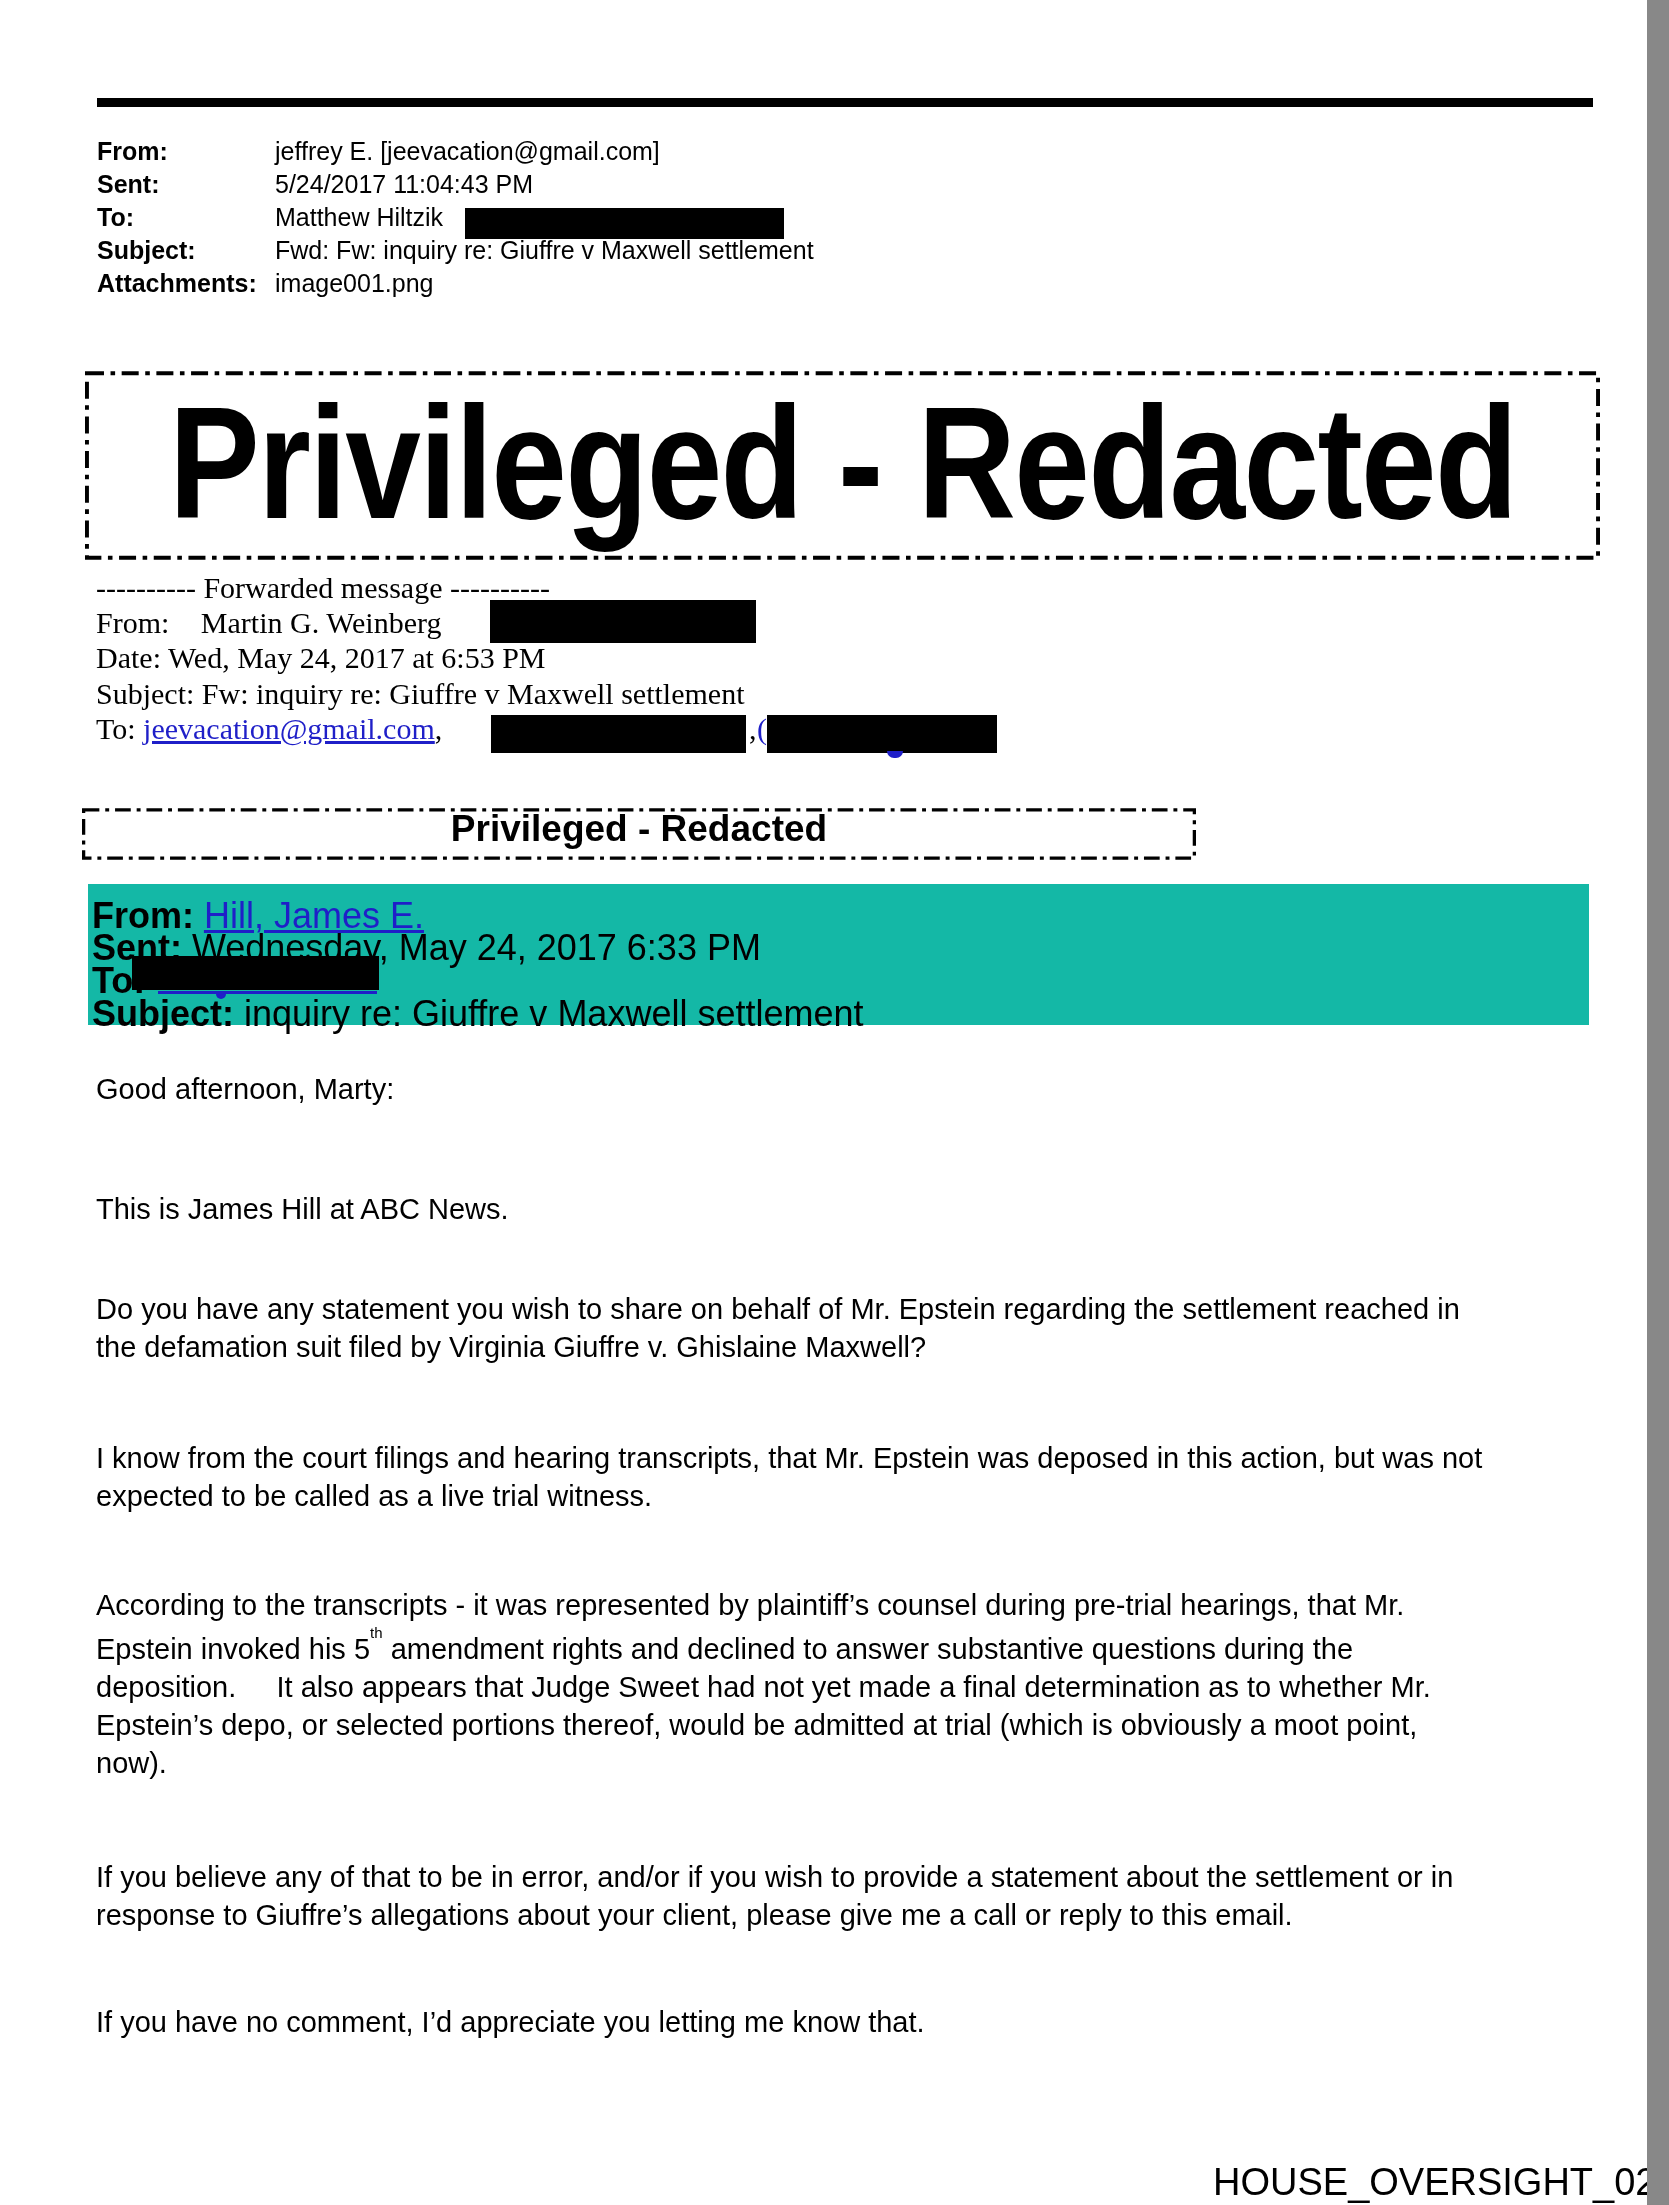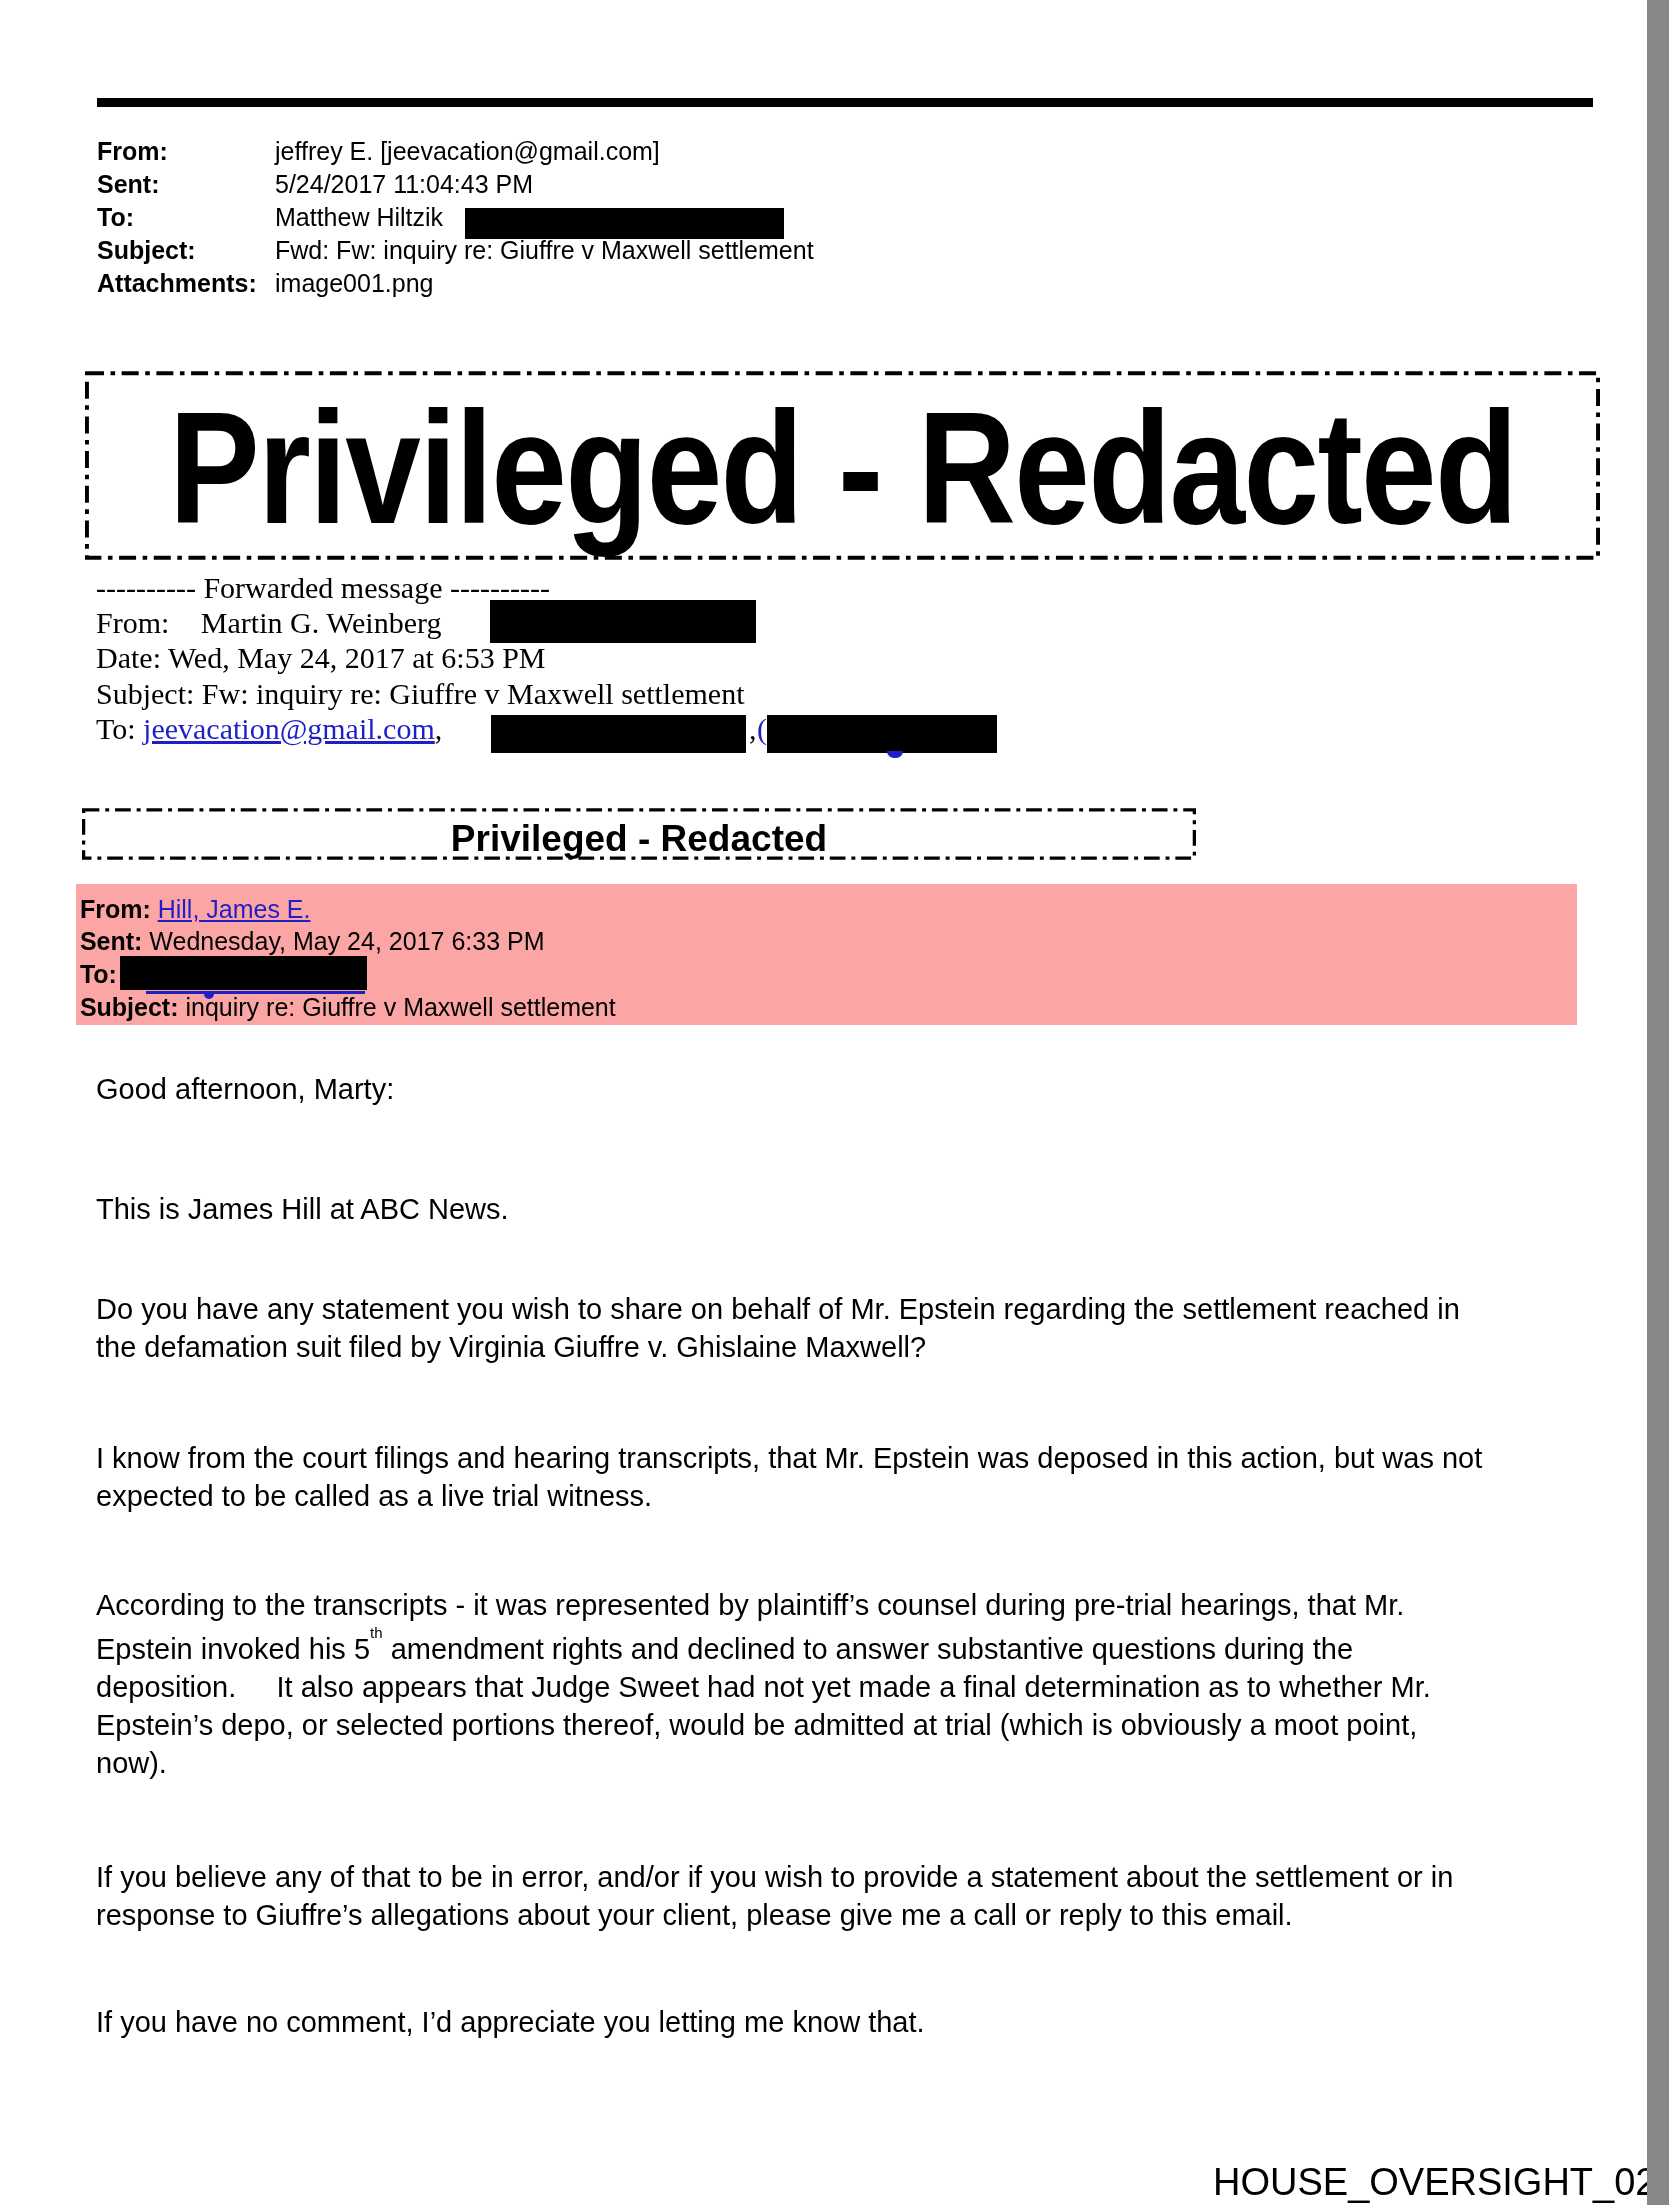--- a/index.html
+++ b/index.html
@@ -14,21 +14,21 @@
   
   .hdr { position:absolute; left:97px; top:135px; width:1506px; font-size:25px; line-height:33px; }
   .hrow { white-space:pre; }
   .hlabel { display:inline-block; width:178px; font-weight:bold; }
   .hdr-redact { position:absolute; left:368px; top:73px; width:319px; height:31px; background:#000; }
 
   
   .banner { position:absolute; }
   .banner svg { position:absolute; left:0; top:0; }
   .banner-inner { position:absolute; left:0; top:0; right:0; bottom:0;
-    display:flex; align-items:flex-end; justify-content:center; }
+    display:flex; align-items:flex-start; justify-content:center; }
   .banner-lg { left:85px; top:371px; width:1515px; height:189px; }
   .banner-lg .btext { font-size:160px; font-weight:bold; letter-spacing:-2px;
     white-space:nowrap; transform:scaleX(0.85); }
   .banner-sm { left:82px; top:808px; width:1114px; height:52px; }
   .banner-sm .btext { font-size:37px; font-weight:bold; white-space:nowrap; }
 
   
   .fwd { font-family:"Liberation Serif", serif; font-size:30px; }
   .fwd-line { position:absolute; left:96px; white-space:pre; }
   .fwd-l1 { top:571px; }
@@ -42,21 +42,21 @@
   .f-redact-from { left:490px; top:600px; width:266px; height:43px; }
   .f-redact-to1  { left:491px; top:715px; width:255px; height:38px; }
   .f-redact-to2  { left:767px; top:715px; width:230px; height:38px; }
   .f-to-comma2 { position:absolute; left:749px; top:712px; font-family:"Liberation Serif",serif; font-size:30px; }
   .f-to-paren  { position:absolute; left:757px; top:712px; font-family:"Liberation Serif",serif; font-size:30px; color:#1f1fc8; }
   .f-to-desc { position:absolute; left:887px; top:751px; width:15.7px; height:6.5px; background:#1f1fc8; border-radius:0 0 7.9px 7.9px; }
 
   a.link, .link { color:#1f1fc8; text-decoration:underline; cursor:pointer; }
 
   
-  .quote { position:absolute; left:76px; top:884px; width:1501px; height:141px; background:#fca5a5; font-size:25px; }
+  .quote { position:absolute; left:88px; top:884px; width:1501px; height:141px; background:#14b8a6; font-size:36px; }
   .q-line { position:absolute; left:3.9px; white-space:pre; }
   .q-l1 { top:10.5px; } .q-l2 { top:43px; } .q-l3 { top:76px; } .q-l4 { top:109px; }
   .q-label { font-weight:bold; }
   .q-redact { left:44px; top:72px; width:247px; height:34px; }
   .q-underline { position:absolute; left:70px; top:107px; width:219px; height:2.6px; background:#1f1fc8; }
   .q-desc { position:absolute; left:128px; top:107px; width:9.8px; height:7.9px; background:#1f1fc8; border-radius:0 0 5.2px 5.2px; }
 
   
   .para { position:absolute; left:96px; width:1506px; font-size:29px; line-height:38px; }
   .bline { white-space:pre; }

